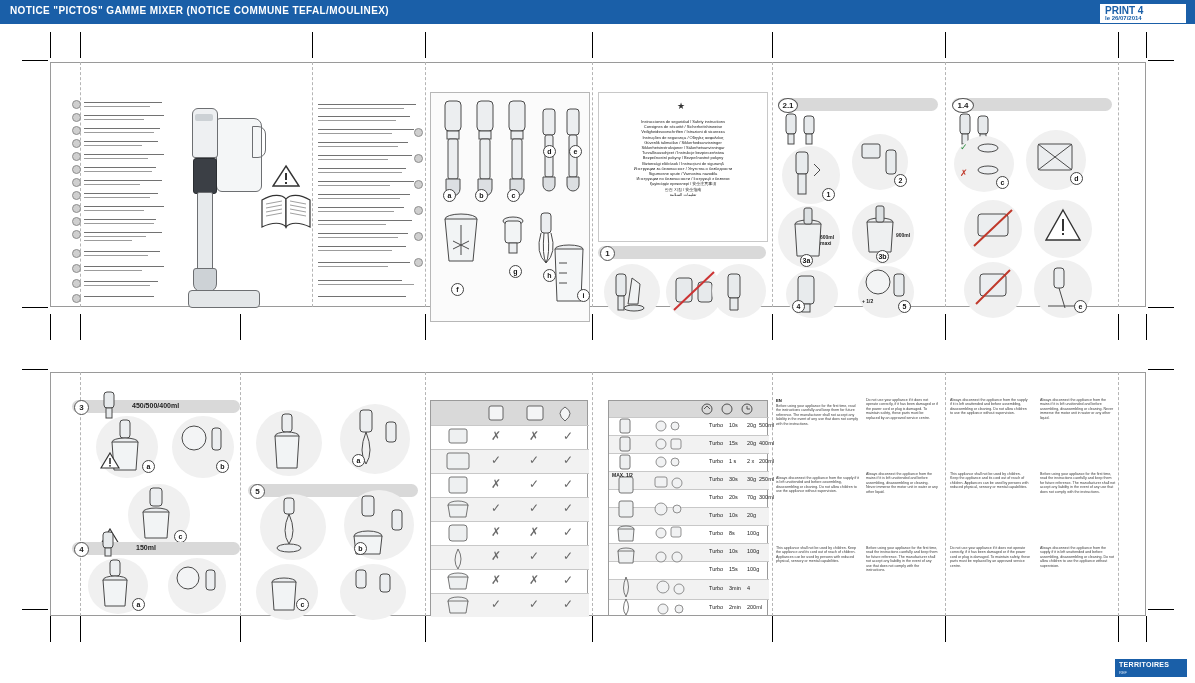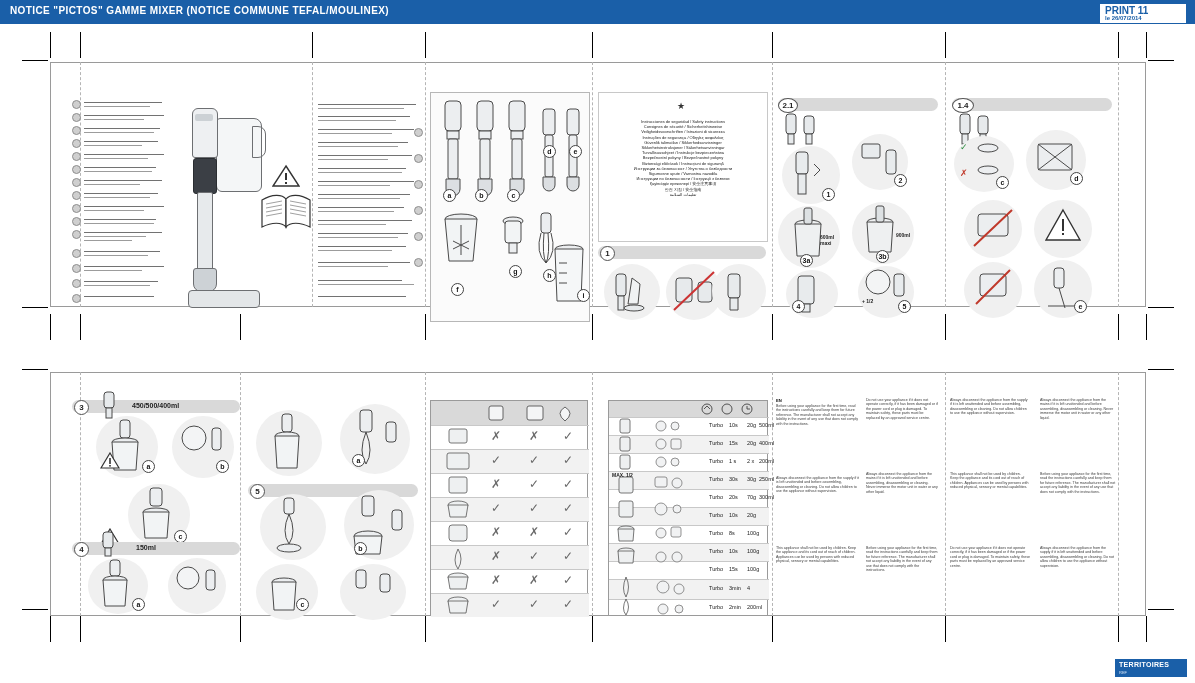--- a/index.html
+++ b/index.html
@@ -64,21 +64,21 @@
   .footbadge{position:absolute;right:8px;bottom:6px;width:72px;height:18px;background:#1a5fa8;}
   .footbadge .f1{position:absolute;left:4px;top:2px;color:#fff;font-size:7px;font-weight:bold;letter-spacing:.3px;}
   .footbadge .f2{position:absolute;left:4px;top:11px;color:#cfe0f3;font-size:4px;}
 </style>
 </head>
 <body>
 
 <div class="topbar">
   <div class="topbar-title">NOTICE "PICTOS" GAMME MIXER (NOTICE COMMUNE TEFAL/MOULINEX)</div>
   <div class="print-badge">
-    <div class="pb1">PRINT 11</div>
+    <div class="pb1">PRINT 4</div>
     <div class="pb2">le 26/07/2014</div>
   </div>
 </div>
 
 <div class="sheet">
 
   <div class="cmark" style="left:50px;top:8px;width:1px;height:26px;"></div>
   <div class="cmark" style="left:80px;top:8px;width:1px;height:26px;"></div>
   <div class="cmark" style="left:312px;top:8px;width:1px;height:26px;"></div>
   <div class="cmark" style="left:425px;top:8px;width:1px;height:26px;"></div>

